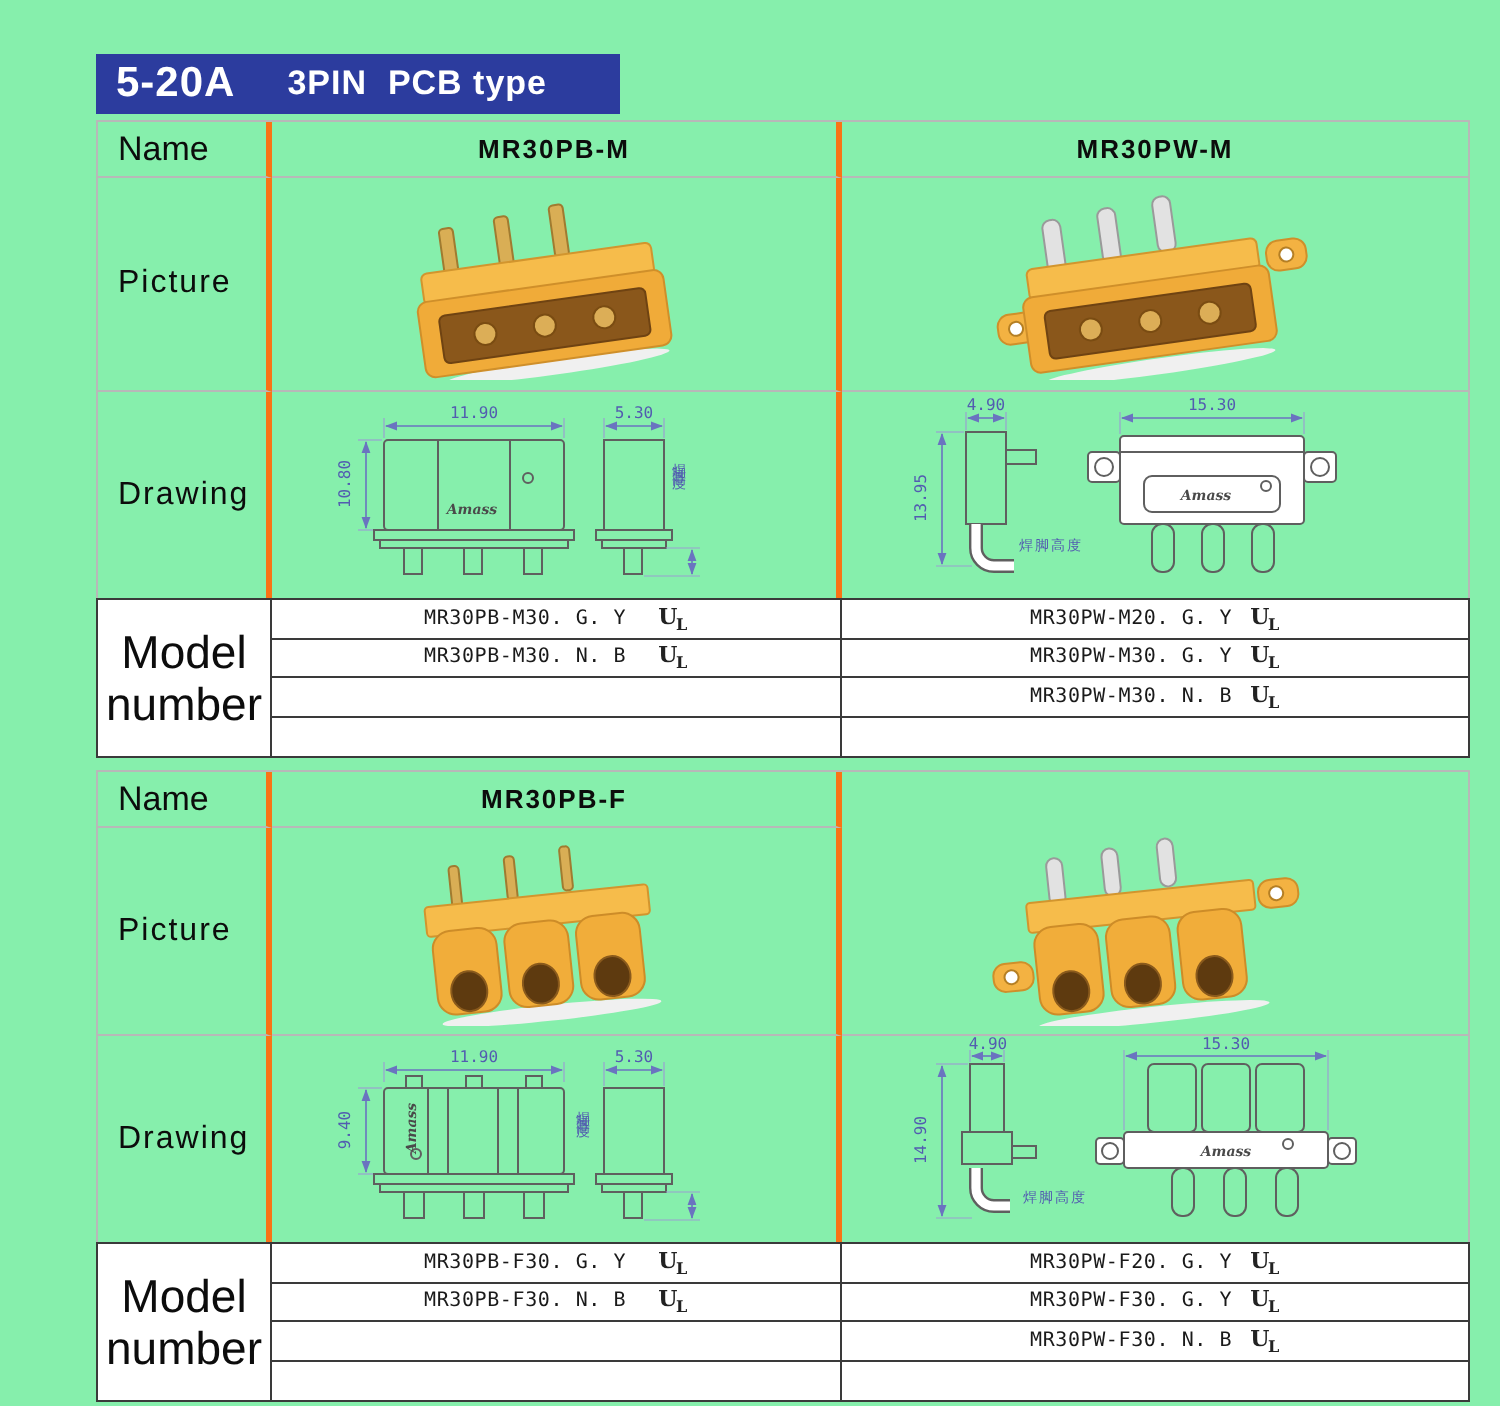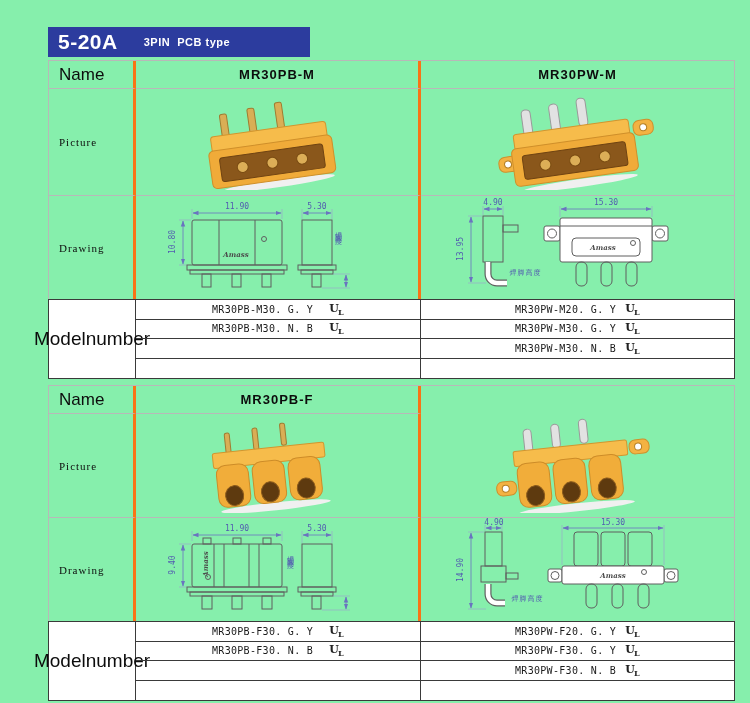--- a/index.html
+++ b/index.html
@@ -4,43 +4,43 @@
 <style>
   html,body{margin:0;padding:0;background:#fff;}
   *{box-sizing:border-box;}
   .sheet{position:relative;width:750px;height:703px;background:#86efac;overflow:hidden;
          font-family:"Liberation Sans",sans-serif;color:#111;}
 
   
   .bar{position:absolute;left:48px;top:27px;width:262px;height:30px;background:#2c3c9e;
        display:flex;align-items:center;color:#fff;}
   .bar .amp{font-size:21px;font-weight:bold;margin-left:10px;letter-spacing:0.5px;}
-  .bar .ser{font-size:11px;font-weight:bold;margin-left:26px;white-space:pre;letter-spacing:0.5px;}
+  .bar .ser{font-size:17px;font-weight:bold;margin-left:26px;white-space:pre;letter-spacing:0.5px;}
 
   
   .twrap{position:absolute;left:48px;width:687px;}
   .t1{top:60px;} .t2{top:385px;}
   .tbl{width:687px;border:1px solid #b8b8b8;}
   .row{display:flex;}
   .cell{border-right:3px solid #f97316;border-bottom:1px solid #b8b8b8;}
   .c1{width:87px;} .c2{width:285px;} .c3{flex:1;border-right:none;}
   .row.last .cell{border-bottom:none;}
   .h-name{height:28px;}
   .h-pic{height:107px;} .t2 .h-pic{height:104px;}
   .h-draw{height:103px;}
   .lab{display:flex;align-items:center;padding-left:10px;font-size:17px;color:#0c0c0c;}
-  .lab-mono{font-family:Liberation Serif, serif;font-size:11px;letter-spacing:1px;}
+  .lab-mono{font-family:Liberation Sans, sans-serif;font-size:16px;letter-spacing:1px;}
   .hdr{display:flex;align-items:center;justify-content:center;
        font-family:Liberation Sans, sans-serif;font-size:13px;font-weight:600;letter-spacing:1px;color:#0c0c0c;}
   .cen{display:flex;align-items:center;justify-content:center;text-decoration:underline;}
 
   
   .mblock{display:flex;width:687px;border:1px solid #3a3a3a;margin-top:-1px;background:#fff;}
-  .mlabel{width:87px;border-right:1px solid #3a3a3a;display:flex;flex-direction:row;
-          align-items:center;justify-content:center;font-size:19px;line-height:1.15;color:#0c0c0c;}
+  .mlabel{width:87px;border-right:1px solid #3a3a3a;display:flex;flex-direction:column;
+          align-items:center;justify-content:center;font-size:23px;line-height:1.15;color:#0c0c0c;}
   .mrows{flex:1;display:flex;flex-direction:column;}
   .mrow{display:flex;height:19.5px;border-bottom:1px solid #3a3a3a;}
   .mrow:last-child{border-bottom:none;}
   .mcell{display:flex;align-items:center;justify-content:center;gap:9px;
          font-family:"DejaVu Sans Mono",monospace;font-size:10px;letter-spacing:0.3px;color:#1a1a1a;}
   .mc1{width:285px;border-right:1px solid #3a3a3a;gap:16px;}
   .mc2{flex:1;}
   .ul{font-family:"DejaVu Serif",serif;font-weight:bold;font-size:11px;color:#222;}
   .ul .sub{font-size:8px;vertical-align:-3px;margin-left:-1px;}
 

